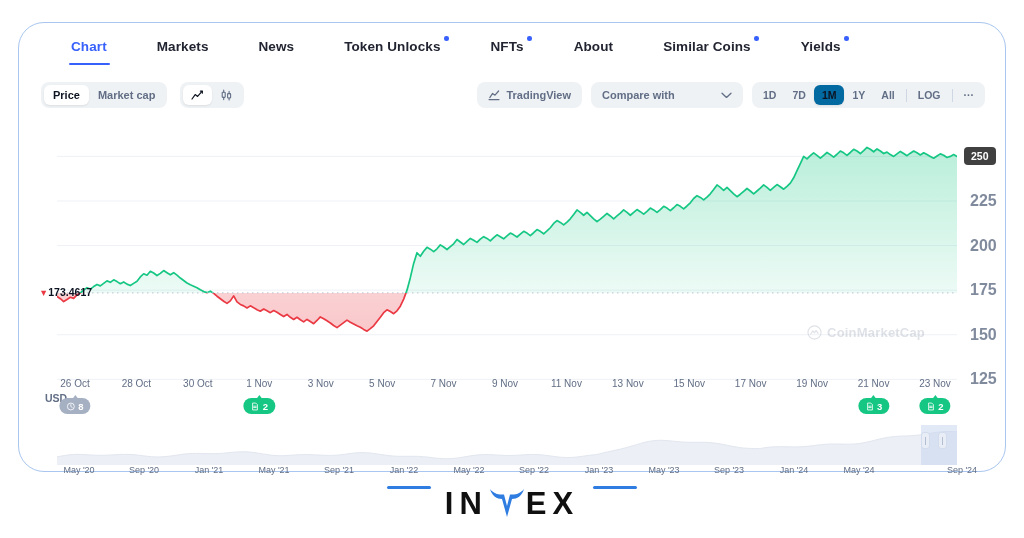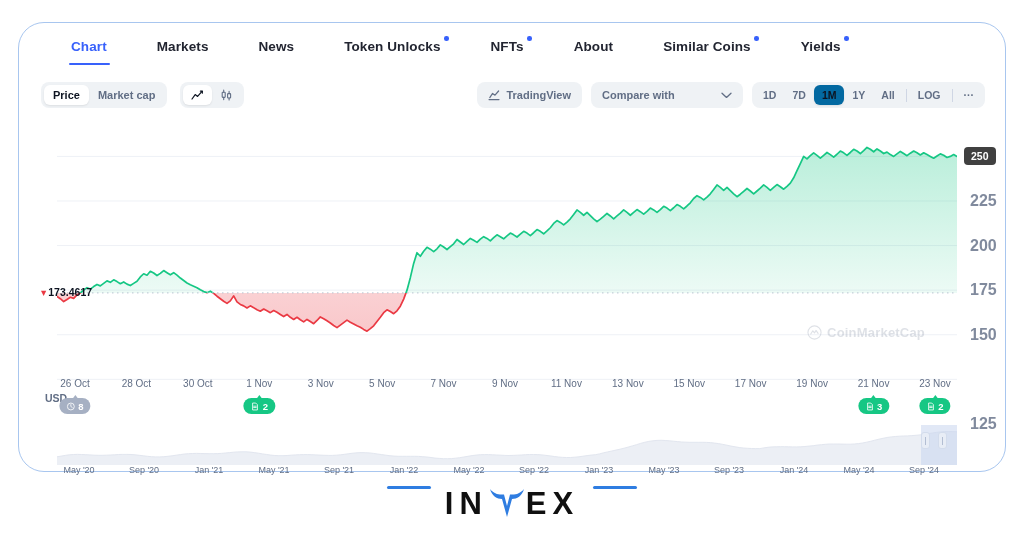--- a/index.html
+++ b/index.html
@@ -221,21 +221,21 @@
     <div class="pricetag" id="priceTag" style="left: 2px; top: 165.903px;">
       <span style="color:#ea3943;margin-right:2px;">▾</span><span>173.4617</span>
     </div>
 
     <div class="ylabels" id="yAxis">
         <div class="ybadge" style="top: 21.4013px;">250</div>
         <div class="ylab" style="top: 65.9873px;">225</div>
         <div class="ylab" style="top: 110.573px;">200</div>
         <div class="ylab" style="top: 155.159px;">175</div>
         <div class="ylab" style="top: 199.745px;">150</div>
-        <div class="ylab" style="top: 244.331px; margin-top: 45px;">125</div>
+        <div class="ylab" style="top: 244.331px;">125</div>
       </div>
     <div class="usd">USD</div>
 
     <div class="xaxis" id="xAxis">
         <div class="xlab" style="left: 18px;">26 Oct</div>
         <div class="xlab" style="left: 79.4286px;">28 Oct</div>
         <div class="xlab" style="left: 140.857px;">30 Oct</div>
         <div class="xlab" style="left: 202.286px;">1 Nov</div>
         <div class="xlab" style="left: 263.714px;">3 Nov</div>
         <div class="xlab" style="left: 325.143px;">5 Nov</div>
@@ -299,21 +299,21 @@
         <div class="navlab" style="left: 217px;">May '21</div>
         <div class="navlab" style="left: 282px;">Sep '21</div>
         <div class="navlab" style="left: 347px;">Jan '22</div>
         <div class="navlab" style="left: 412px;">May '22</div>
         <div class="navlab" style="left: 477px;">Sep '22</div>
         <div class="navlab" style="left: 542px;">Jan '23</div>
         <div class="navlab" style="left: 607px;">May '23</div>
         <div class="navlab" style="left: 672px;">Sep '23</div>
         <div class="navlab" style="left: 737px;">Jan '24</div>
         <div class="navlab" style="left: 802px;">May '24</div>
-        <div class="navlab" style="left: 867px;">Sep '24</div>
+        <div class="navlab" style="left: 905px;">Sep '24</div>
       </div>
 
     <div class="wmark">
       <svg width="15" height="15" viewBox="0 0 16 16" fill="none" aria-hidden="true">
         <circle cx="8" cy="8" r="7" stroke="#8b95a8" stroke-width="1.2"></circle>
         <path d="M4 9.6 L6.2 6.2 L8 8.4 L9.6 5.8 L11.8 9" stroke="#8b95a8" stroke-width="1.2" stroke-linecap="round" stroke-linejoin="round"></path>
       </svg>
       <span>CoinMarketCap</span>
     </div>
   </div>

